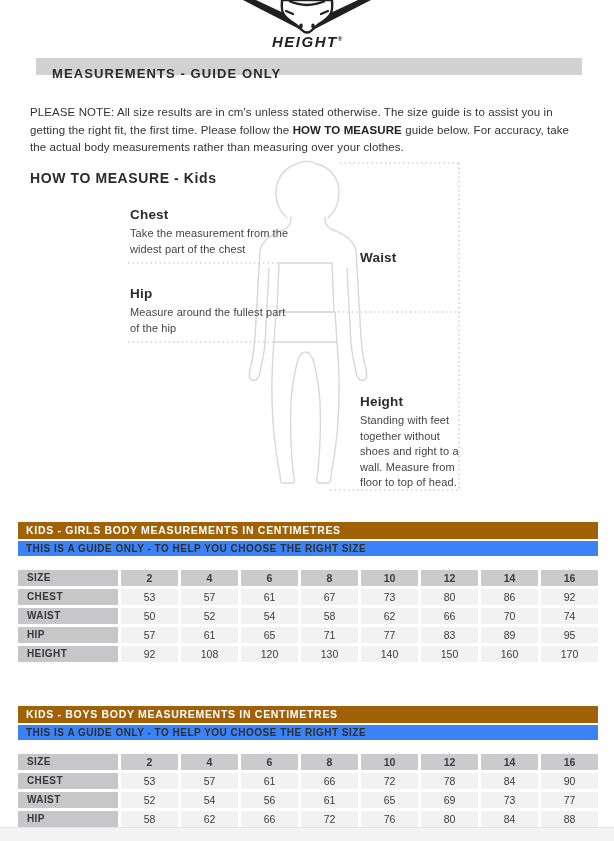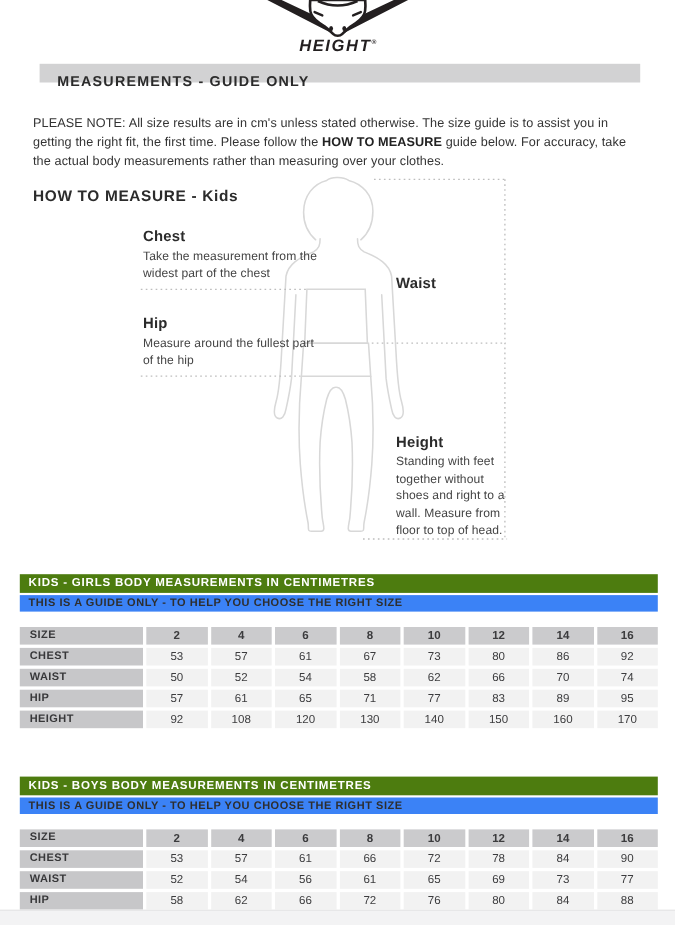--- a/index.html
+++ b/index.html
@@ -43,32 +43,32 @@
   .anno p  { font-size: 11px; line-height: 15.5px; color: #444; letter-spacing: .1px; }
   .anno-chest  { left: 130px; top: 207px; width: 178px; }
   .anno-hip    { left: 130px; top: 286px; width: 160px; }
   .anno-waist  { left: 360px; top: 250px; width: 112px; }
   .anno-height { left: 360px; top: 394px; width: 112px; }
   
   .size-table { position: absolute; left: 18px; width: 580px; }
   .size-table.girls { top: 522px; }
   .size-table.boys  { top: 706px; }
   .t-title {
-    height: 17px; line-height: 17px; background: #4d7c0f; color: #ffffff;
+    height: 17px; line-height: 17px; background: #a16207; color: #ffffff;
     font-size: 10.5px; font-weight: bold; letter-spacing: .7px;
     padding-left: 8px; margin-bottom: 2px;
   }
   .t-subtitle {
     height: 15px; line-height: 15px; background: #3b82f6; color: #2e2e2e;
     font-size: 10px; font-weight: bold; letter-spacing: .5px;
     padding-left: 8px; margin-bottom: 14px;
   }
   .trow { display: flex; height: 16px; margin-bottom: 3px; }
   .tlabel {
-    width: 112px; flex: none; background: #c7c7c9; color: #38383a;
+    width: 100px; flex: none; background: #c7c7c9; color: #38383a;
     font-size: 10px; font-weight: bold; letter-spacing: .4px;
     line-height: 16px; padding-left: 9px; margin-right: 3px;
   }
   .tcell {
     flex: 1; text-align: center; line-height: 16px;
     font-size: 10.5px; color: #3c3c3e; margin-right: 3px;
   }
   .tcell:last-child { margin-right: 0; }
   .size-row .tcell { background: #cbcbcd; font-weight: bold; }
   .data-row .tcell { background: #f2f2f2; }

